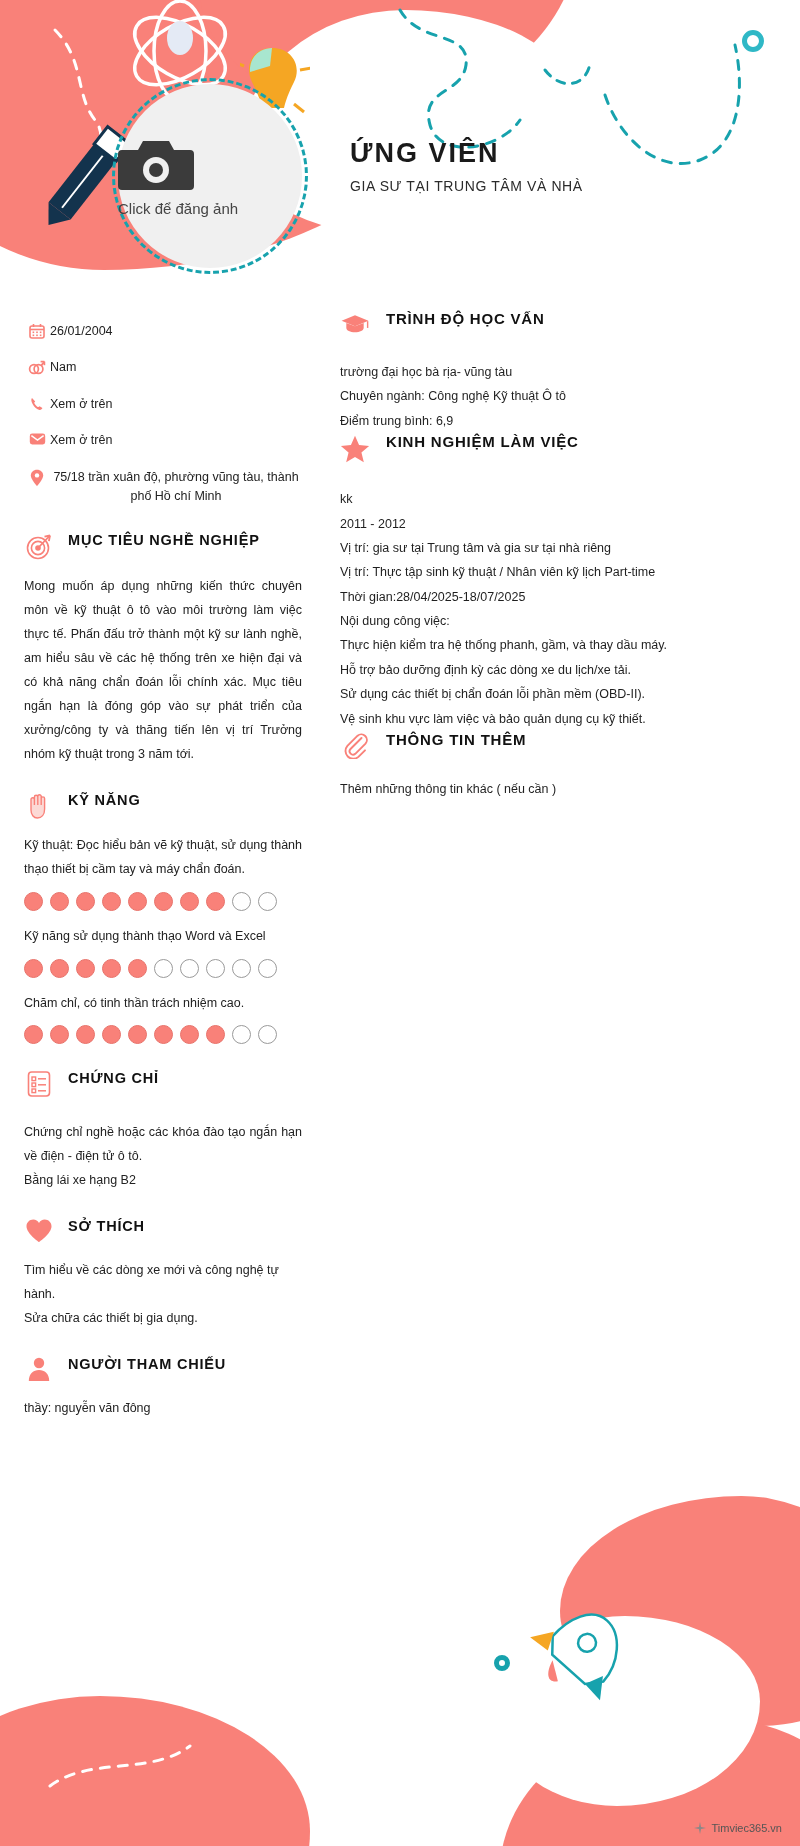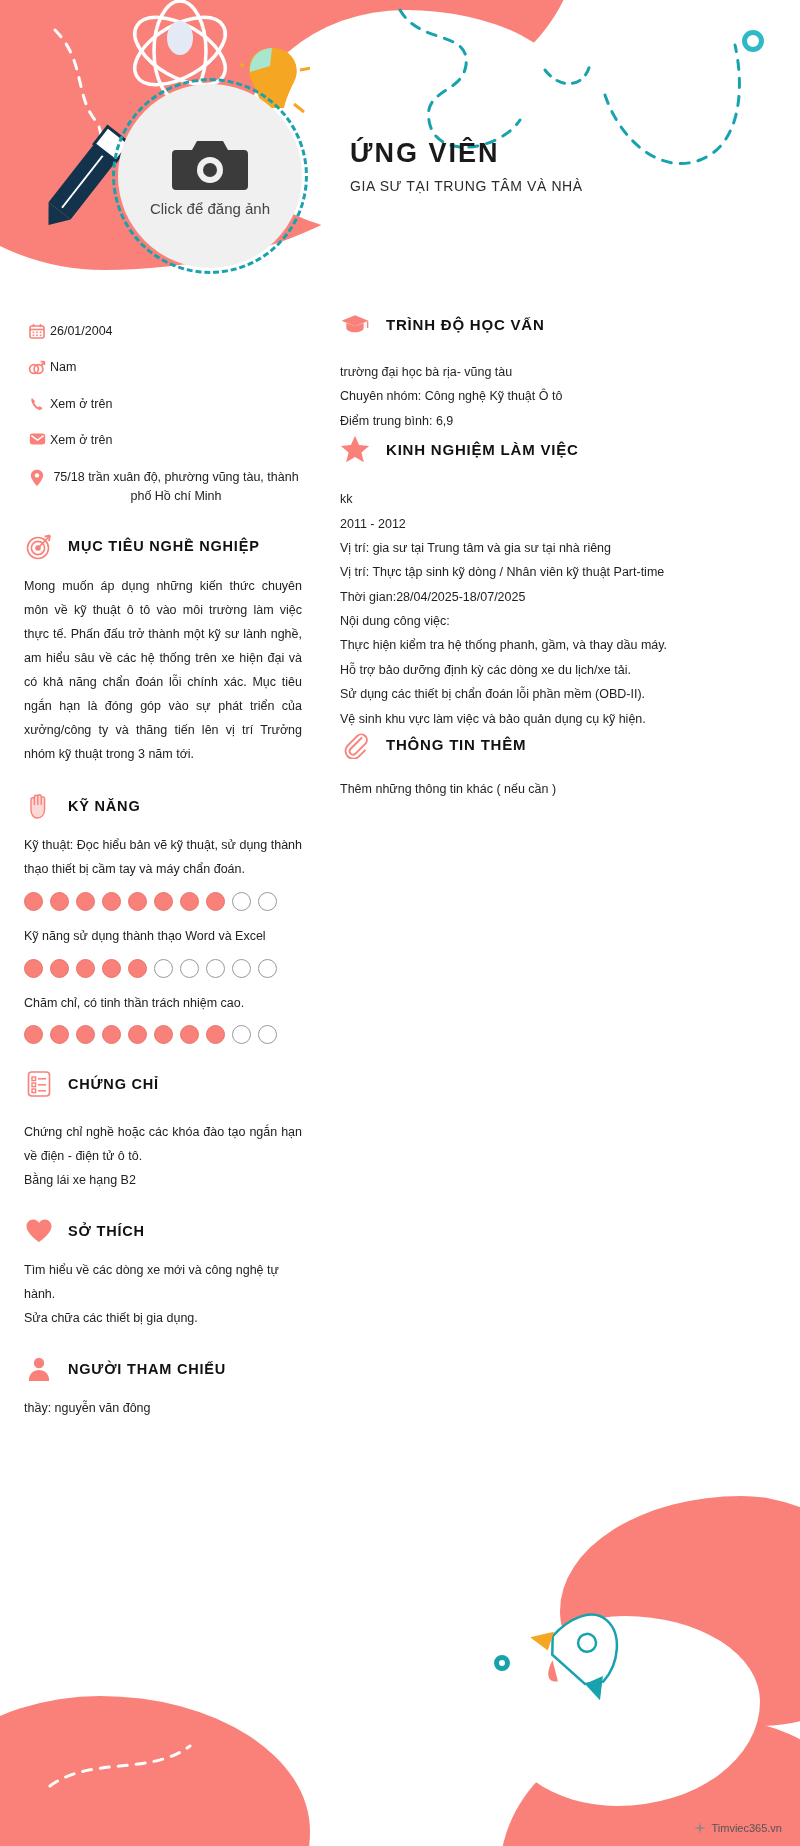--- a/index.html
+++ b/index.html
@@ -57,21 +57,21 @@
     position: absolute; inset: 0;
     border-radius: 50%;
     border: 3px dashed #17a2ad;
   }
   .photo-inner {
     position: absolute; inset: 6px;
     border-radius: 50%;
     background: #f0f0f0;
     display: flex;
     flex-direction: column;
-    align-items: center;
+    align-items: flex-start;
     justify-content: center;
     gap: 6px;
   }
   .cam-icon { width: 76px; height: 58px; }
   .photo-caption {
     font-size: 15px;
     color: #444;
     font-family: "Liberation Sans", sans-serif;
   }
 
@@ -129,21 +129,20 @@
   }
   .contact-txt {
     font-size: 12.5px;
     color: #222;
     line-height: 1.55;
   }
 
   
   .sec-head {
     display: flex;
-    align-items: center;
     gap: 14px;
     margin-top: 26px;
     margin-bottom: 14px;
   }
   .sec-ico {
     width: 30px; min-width: 30px;
     display: flex; align-items: center; justify-content: center;
   }
   .sec-title {
     font-size: 14.5px;
@@ -496,43 +495,43 @@
           <svg width="38" height="28" viewBox="0 0 38 28">
               <path d="M19 3 L36 10 L19 17 L2 10 Z" fill="#f98179"></path>
               <path d="M8 12.6 V19 C8 22, 13 24.4, 19 24.4 C25 24.4, 30 22, 30 19 V12.6 L19 17 Z" fill="#f98179"></path>
               <line x1="35" y1="10.4" x2="35" y2="19" stroke="#f98179" stroke-width="1.8"></line>
             </svg>
         </span>
         <span class="sec-title">TRÌNH ĐỘ HỌC VẤN</span>
       </div>
       <div style="margin-top:22px">
         <div class="edu-line bold">trường đại học bà rịa- vũng tàu</div>
-        <div class="edu-line"><span class="bold">Chuyên nhóm:</span><span> Công nghệ Kỹ thuật Ô tô</span></div>
+        <div class="edu-line"><span class="bold">Chuyên ngành:</span><span> Công nghệ Kỹ thuật Ô tô</span></div>
         <div class="edu-line">Điểm trung bình: 6,9</div>
       </div>
 
       <div class="sec-head right block-gap">
         <span class="sec-ico">
           <svg width="34" height="32" viewBox="0 0 34 32">
               <polygon points="17,1 21.6,11.6 33,12.6 24.3,20 27,31 17,25 7,31 9.7,20 1,12.6 12.4,11.6" fill="#f98179"></polygon>
             </svg>
         </span>
         <span class="sec-title">KINH NGHIỆM LÀM VIỆC</span>
       </div>
       <div style="margin-top:22px">
         <div class="exp-line bold">kk</div>
         <div class="exp-line bold">2011 - 2012</div>
         <div class="exp-line">Vị trí: gia sư tại Trung tâm và gia sư tại nhà riêng</div>
-        <div class="exp-line just"><span class="bold">Vị trí:</span><span> Thực tập sinh kỹ dòng / Nhân viên kỹ thuật Part-time</span></div>
+        <div class="exp-line just"><span class="bold">Vị trí:</span><span> Thực tập sinh kỹ thuật / Nhân viên kỹ lịch Part-time</span></div>
         <div class="exp-line bold">Thời gian:28/04/2025-18/07/2025</div>
         <div class="exp-line bold">Nội dung công việc:</div>
         <div class="exp-line just">Thực hiện kiểm tra hệ thống phanh, gầm, và thay dầu máy.</div>
         <div class="exp-line">Hỗ trợ bảo dưỡng định kỳ các dòng xe du lịch/xe tải.</div>
         <div class="exp-line">Sử dụng các thiết bị chẩn đoán lỗi phần mềm (OBD-II).</div>
-        <div class="exp-line">Vệ sinh khu vực làm việc và bảo quản dụng cụ kỹ hiện.</div>
+        <div class="exp-line">Vệ sinh khu vực làm việc và bảo quản dụng cụ kỹ thiết.</div>
       </div>
 
       <div class="sec-head right block-gap">
         <span class="sec-ico">
           <svg width="28" height="28" viewBox="0 0 28 28">
               <path d="M20.5 7 L9.5 18 a3.4 3.4 0 0 0 4.8 4.8 L24.5 12.6 a5.6 5.6 0 0 0 -7.9 -7.9 L6.4 14.9 a7.8 7.8 0 0 0 11 11 L24 19.3" fill="none" stroke="#f98179" stroke-width="1.9" stroke-linecap="round"></path>
             </svg>
         </span>
         <span class="sec-title">THÔNG TIN THÊM</span>
       </div>

